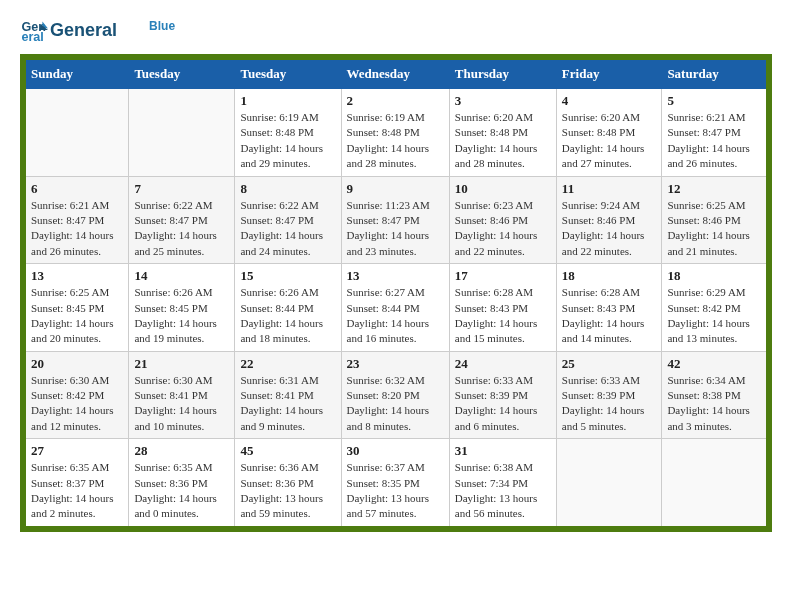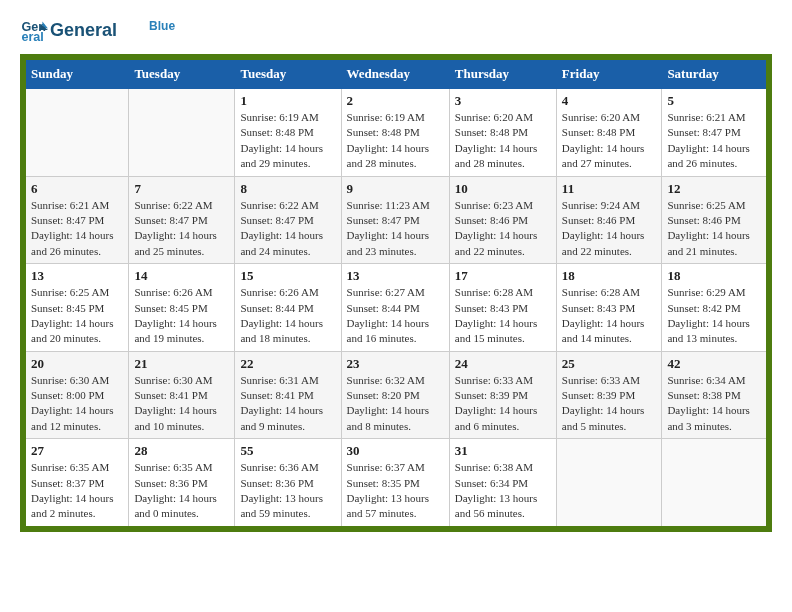--- a/index.html
+++ b/index.html
@@ -245,21 +245,21 @@
             <span class="day-num">18</span>
             <div class="cell-content">Sunrise: 6:29 AM
 Sunset: 8:42 PM
 Daylight: 14 hours and 13 minutes.</div>
           </td>
         </tr>
         <tr>
           <td>
             <span class="day-num">20</span>
             <div class="cell-content">Sunrise: 6:30 AM
-Sunset: 8:00 PM
+Sunset: 8:42 PM
 Daylight: 14 hours and 12 minutes.</div>
           </td>
           <td>
             <span class="day-num">21</span>
             <div class="cell-content">Sunrise: 6:30 AM
 Sunset: 8:41 PM
 Daylight: 14 hours and 10 minutes.</div>
           </td>
           <td>
             <span class="day-num">22</span>
@@ -299,35 +299,35 @@
 Sunset: 8:37 PM
 Daylight: 14 hours and 2 minutes.</div>
           </td>
           <td>
             <span class="day-num">28</span>
             <div class="cell-content">Sunrise: 6:35 AM
 Sunset: 8:36 PM
 Daylight: 14 hours and 0 minutes.</div>
           </td>
           <td>
-            <span class="day-num">55</span>
+            <span class="day-num">45</span>
             <div class="cell-content">Sunrise: 6:36 AM
 Sunset: 8:36 PM
 Daylight: 13 hours and 59 minutes.</div>
           </td>
           <td>
             <span class="day-num">30</span>
             <div class="cell-content">Sunrise: 6:37 AM
 Sunset: 8:35 PM
 Daylight: 13 hours and 57 minutes.</div>
           </td>
           <td>
             <span class="day-num">31</span>
             <div class="cell-content">Sunrise: 6:38 AM
-Sunset: 6:34 PM
+Sunset: 7:34 PM
 Daylight: 13 hours and 56 minutes.</div>
           </td>
           <td class="empty-cell"></td>
           <td class="empty-cell"></td>
         </tr>
       </tbody>
   </table>
 </div>
 
 </body></html>

